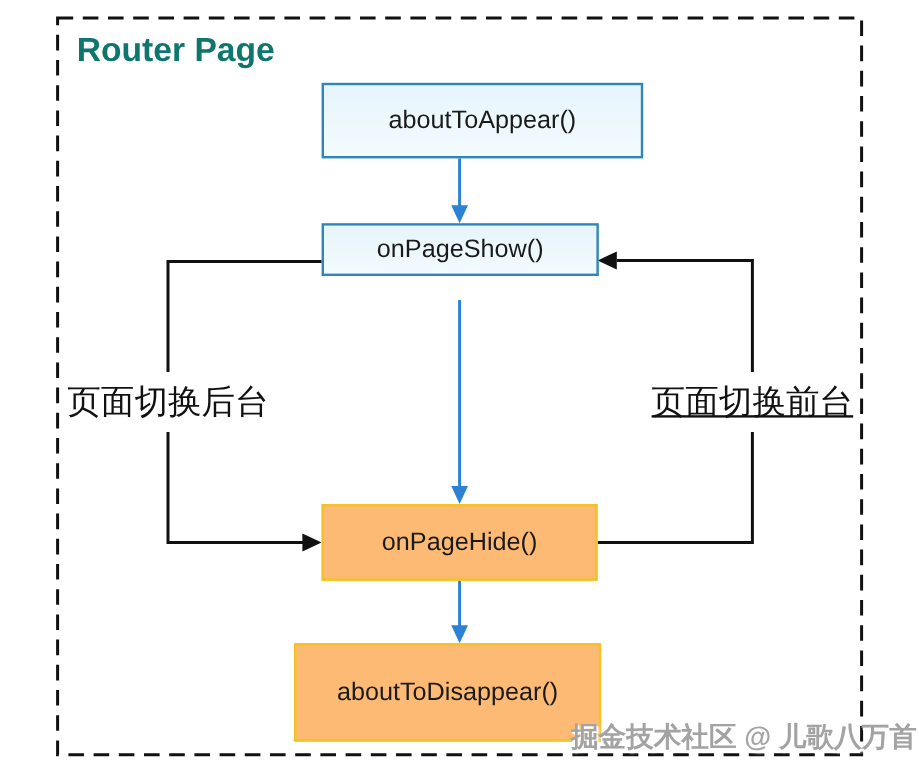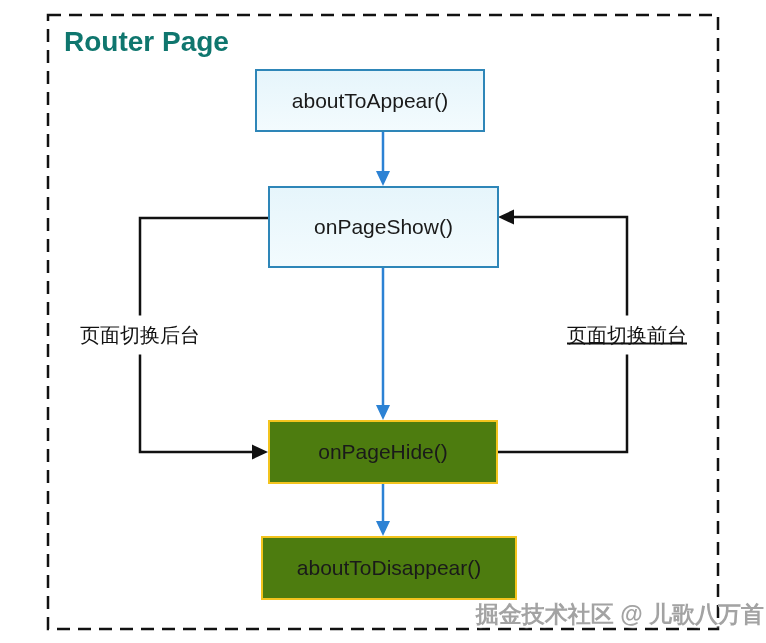--- a/index.html
+++ b/index.html
@@ -37,33 +37,33 @@
     font-size: 21px;
     color: #1a1a1a;
     box-sizing: border-box;
     white-space: nowrap;
   }
   .node.blue {
     background: linear-gradient(180deg, #e6f5fb 0%, #f3fbfe 100%);
     border: 2px solid #2e86b8;
   }
   .node.yellow {
-    background: #4d7c0f;
+    background: #fdba74;
     border: 2px solid #f3c41e;
   }
-  .node-appear    { left: 255px; top: 69px;  width: 230px; height: 63px; }
-  .node-show      { left: 268px; top: 186px; width: 231px; height: 82px; }
+  .node-appear    { left: 268px; top: 69px;  width: 268px; height: 63px; }
+  .node-show      { left: 268px; top: 186px; width: 231px; height: 44px; }
   .node-hide      { left: 268px; top: 420px; width: 230px; height: 64px; }
-  .node-disappear { left: 261px; top: 536px; width: 256px; height: 64px; }
+  .node-disappear { left: 245px; top: 536px; width: 256px; height: 82px; }
   .side-label {
     position: absolute;
     transform: translate(-50%, -50%);
     background: #ffffff;
     padding: 6px 3px;
-    font-size: 20px;
+    font-size: 28px;
     color: #111111;
     white-space: nowrap;
   }
   .side-label.left  { left: 140px; top: 335px; }
   .side-label.right { left: 627px; top: 335px; text-decoration: underline; }
   .watermark {
     position: absolute;
     right: 2px;
     bottom: 13px;
     font-size: 23px;

